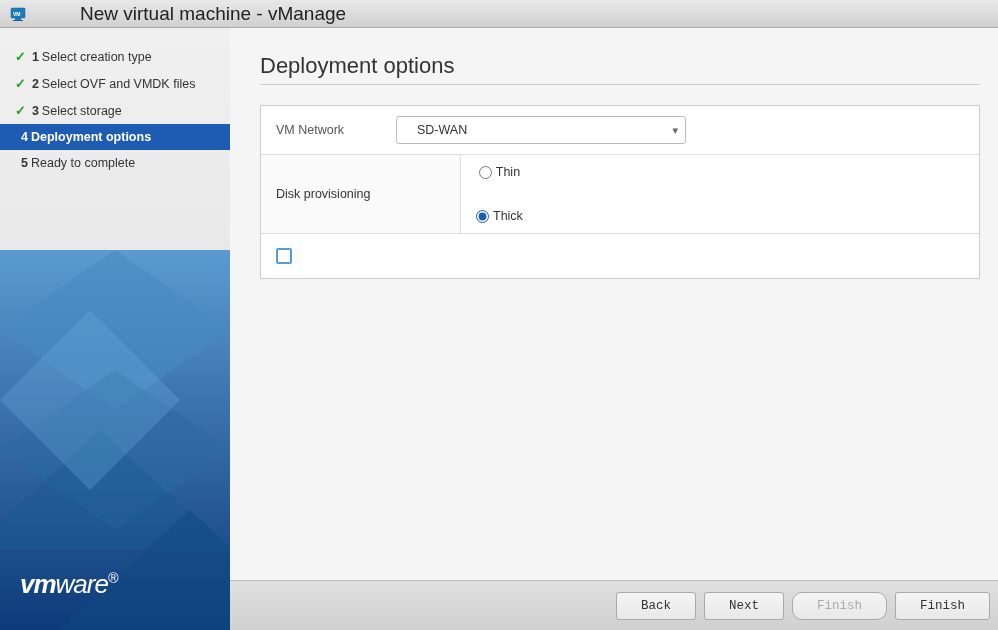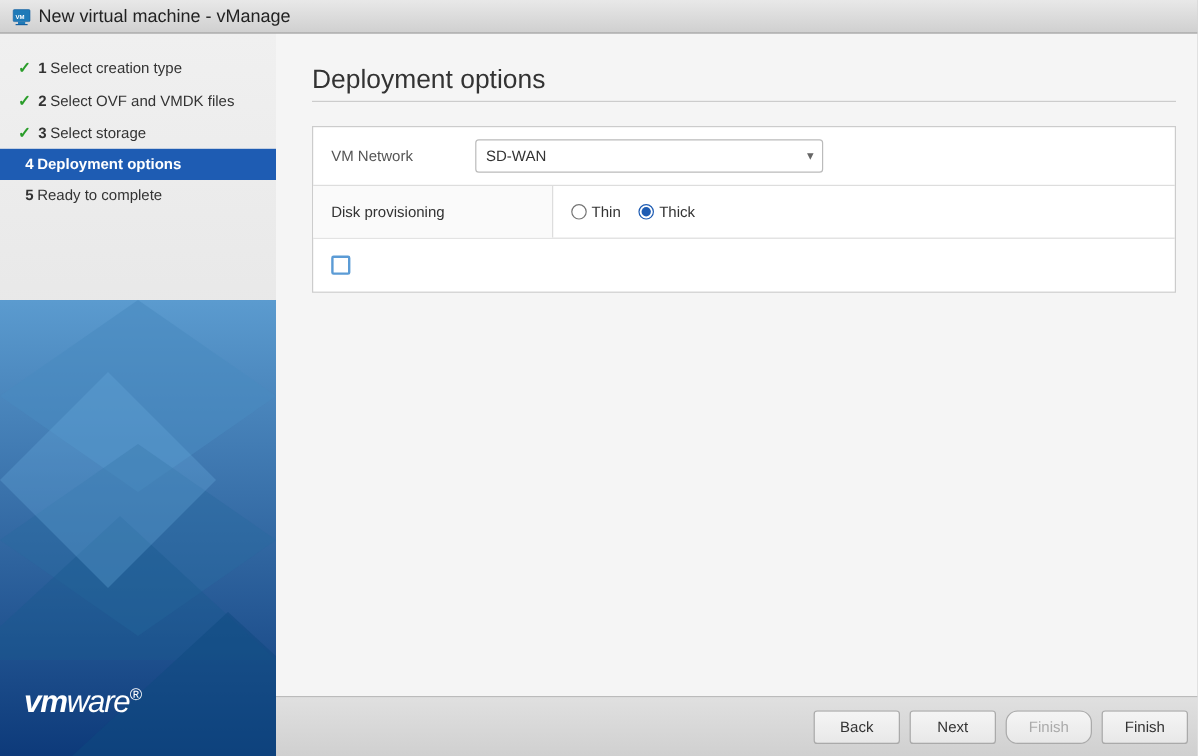--- a/index.html
+++ b/index.html
@@ -26,23 +26,24 @@
       flex-shrink: 0;
     }
 
     .title-bar-icon {
       width: 16px;
       height: 16px;
       margin-right: 6px;
     }
 
     .title-bar-text {
-      font-size: 15px;
+      font-size: 19px;
       color: #222;
       font-weight: 500;
+      margin-left: 48px;
     }
 
     
     .main-container {
       display: flex;
       flex: 1;
       overflow: hidden;
     }
 
     
@@ -204,21 +205,21 @@
       position: relative;
       display: inline-block;
     }
 
     .select-wrapper select {
       width: 290px;
       height: 28px;
       border: 1px solid #bbb;
       background: white;
       border-radius: 3px;
-      padding: 0 25px 0 8px;
+      padding: 0 25px 0 20px;
       font-size: 12.5px;
       color: #333;
       appearance: none;
       -webkit-appearance: none;
       cursor: pointer;
     }
 
     .select-wrapper::after {
       content: '▾';
       position: absolute;
@@ -227,21 +228,22 @@
       transform: translateY(-50%);
       pointer-events: none;
       color: #666;
       font-size: 11px;
     }
 
     
     .radio-group {
       display: flex;
       align-items: center;
-      gap: 15px;
+      gap: 30px;
+      flex-direction: column;
     }
 
     .radio-option {
       display: flex;
       align-items: center;
       gap: 4px;
       cursor: pointer;
     }
 
     .radio-option input[type="radio"] {
@@ -280,28 +282,28 @@
       justify-content: flex-end;
       padding: 0 20px;
       border-top: 1px solid #bbb;
       gap: 8px;
       flex-shrink: 0;
     }
 
     .footer-btn {
       height: 28px;
       min-width: 72px;
-      padding: 0 13px;
+      padding: 0 24px;
       border: 1px solid #aaa;
       border-radius: 3px;
       background: linear-gradient(to bottom, #f5f5f5, #e8e8e8);
       color: #333;
       font-size: 12.5px;
       cursor: pointer;
-      font-family: Liberation Sans, sans-serif;
+      font-family: Liberation Mono, monospace;
     }
 
     .footer-btn:disabled {
       color: #aaa;
       cursor: default;
       border-radius: 10px;
     }
 
     
     .sidebar-shapes {

